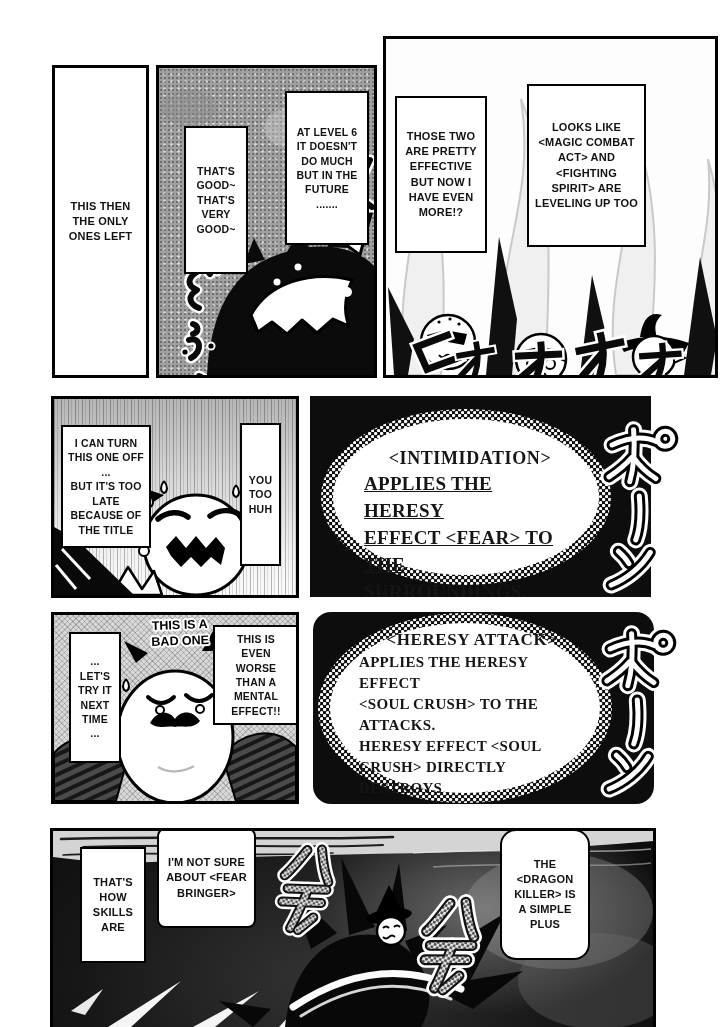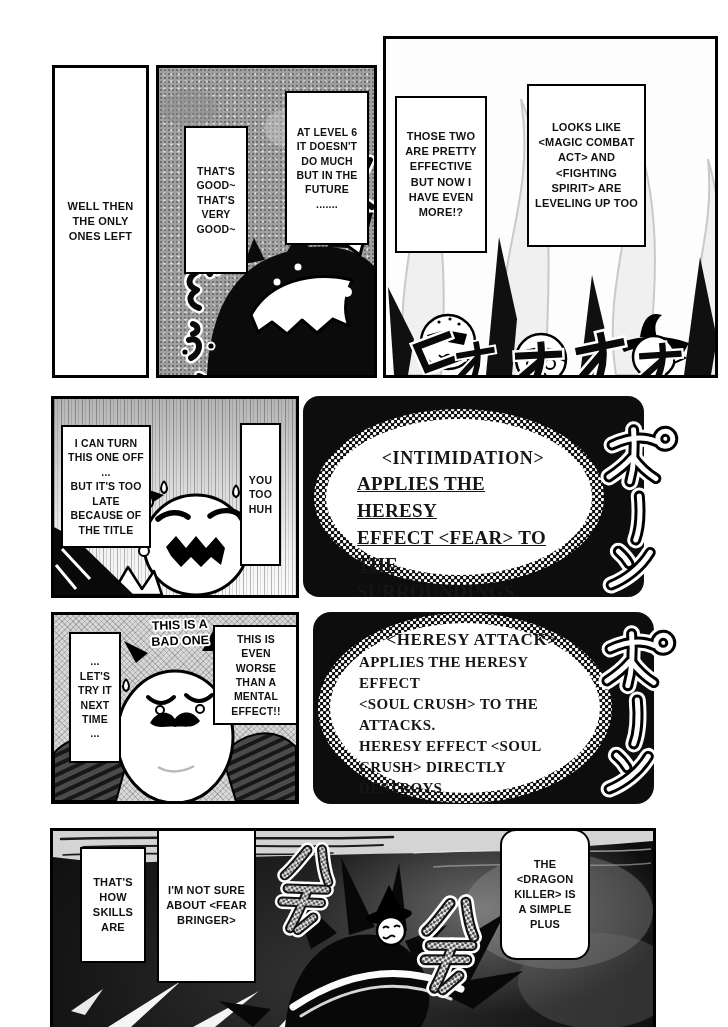--- a/index.html
+++ b/index.html
@@ -72,21 +72,21 @@
   .i-halo{fill:none;stroke:#fff;stroke-width:15;stroke-linecap:round;stroke-linejoin:round;}
   .i-ink {fill:none;stroke:#111;stroke-width:10;stroke-linecap:round;stroke-linejoin:round;}
   .i-ht  {fill:none;stroke-width:6;stroke-linecap:round;stroke-linejoin:round;}
 </style>
 </head>
 <body>
 
 <div class="page">
 
   <div class="panel" style="left:52px;top:65px;width:97px;height:313px;background:#fff;">
-    <div class="caption" style="left:-2px;top:-2px;width:95px;height:311px;border:none;">WELL THEN
+    <div class="caption" style="left:-2px;top:-2px;width:95px;height:311px;border:none;">THIS THEN
 THE ONLY
 ONES LEFT</div>
   </div>
 
   <div class="panel bg-mottle" style="left:156px;top:65px;width:221px;height:313px;">
     <svg class="art" viewBox="0 0 215 307" role="img">
       <ellipse cx="30" cy="40" rx="28" ry="18" fill="#8a8a8a" opacity=".45"></ellipse>
       <ellipse cx="140" cy="60" rx="35" ry="22" fill="#c9c9c9" opacity=".45"></ellipse>
       <ellipse cx="60" cy="150" rx="30" ry="20" fill="#cfcfcf" opacity=".5"></ellipse>
       <ellipse cx="185" cy="120" rx="24" ry="16" fill="#7e7e7e" opacity=".45"></ellipse>
@@ -254,21 +254,21 @@
 ...
 BUT IT'S TOO
 LATE
 BECAUSE OF
 THE TITLE</div>
     <div class="caption fs10" style="left:186px;top:24px;width:41px;height:143px;">YOU
 TOO
 HUH</div>
   </div>
 
-  <div class="panel noborder panel-black" style="left:303px;top:396px;width:341px;height:201px;border-radius:16px;">
+  <div class="panel noborder panel-black" style="left:310px;top:396px;width:341px;height:201px;">
     <div class="skill-ellipse" style="left:10px;top:12px;width:292px;height:178px;">
       <svg viewBox="0 0 292 178">
         <defs>
           <pattern id="hdots1" width="6" height="6" patternUnits="userSpaceOnUse">
             <circle cx="1.6" cy="1.6" r="1.7" fill="#fff"></circle>
               <circle cx="4.6" cy="4.6" r="1.7" fill="#fff"></circle>
           </pattern>
         </defs>
         <ellipse cx="146" cy="89" rx="145" ry="88" fill="url(#hdots1)"></ellipse>
         <ellipse cx="146" cy="89" rx="133" ry="78" fill="#fff"></ellipse>
@@ -403,21 +403,21 @@
       <g transform="translate(398,110) rotate(12) scale(1.08)">
         <use href="#imp" class="i-halo"></use>
           <use href="#imp" class="i-ink"></use>
           <use href="#imp" class="i-ht" stroke="url(#htp)"></use>
       </g>
     </svg>
     <div class="caption" style="left:27px;top:16px;width:66px;height:116px;">THAT'S
 HOW
 SKILLS
 ARE</div>
-    <div class="caption" style="left:104px;top:-3px;width:99px;height:155px;">I'M NOT SURE
+    <div class="caption" style="left:104px;top:-3px;width:99px;height:100px;border-radius:8px;">I'M NOT SURE
 ABOUT &lt;FEAR
 BRINGER&gt;</div>
     <div class="caption" style="left:447px;top:-2px;width:90px;height:131px;border-radius:16px;">THE
 &lt;DRAGON
 KILLER&gt; IS
 A SIMPLE
 PLUS</div>
     <span class="sfx" role="img" style="left:0;top:0;width:0;height:0;" aria-label="バキッ"></span>
     <span class="sfx" role="img" style="left:0;top:0;width:0;height:0;" aria-label="バキッ"></span>
   </div>

